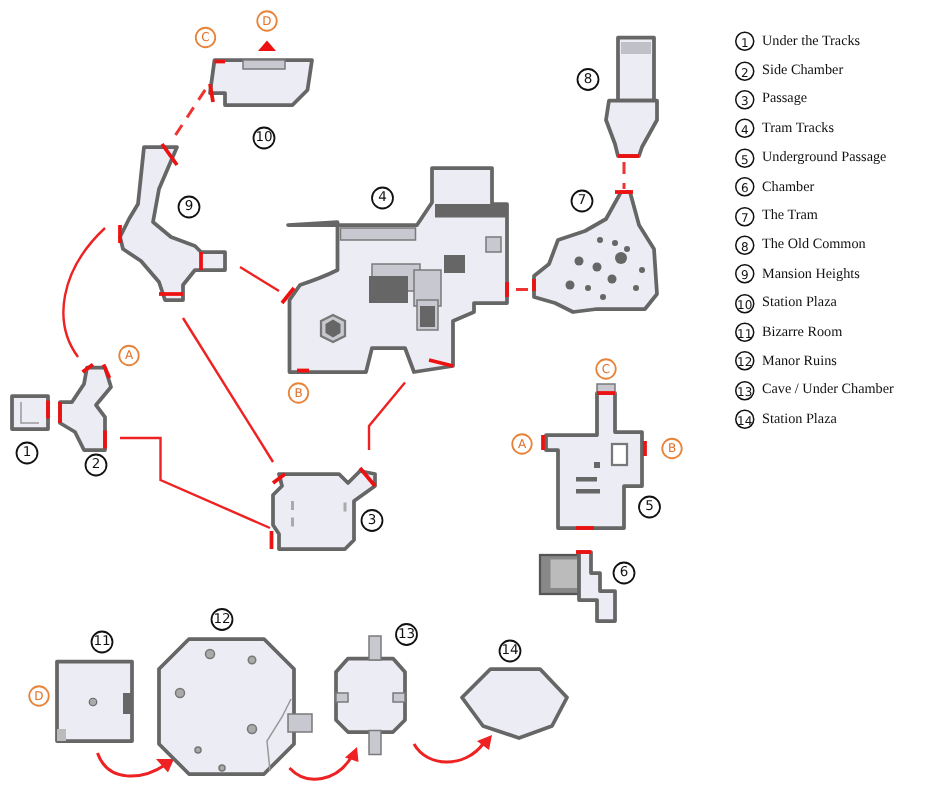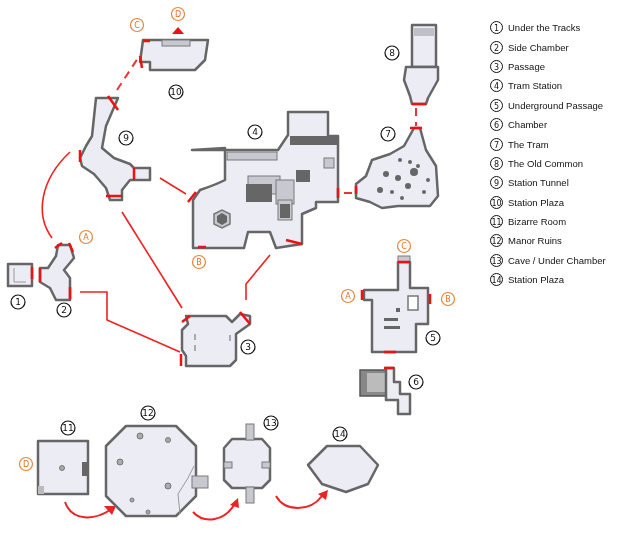--- a/index.html
+++ b/index.html
@@ -13,21 +13,21 @@
   .dash{fill:none;stroke:#ee3333;stroke-width:2;stroke-dasharray:8 6;}
   .arrow{fill:none;stroke:#ee2222;stroke-width:2;}
   .numc{fill:#ffffff;stroke:#111111;stroke-width:1.2;}
   .numt{font-family:"DejaVu Sans",sans-serif;font-size:9px;fill:#111;text-anchor:middle;dominant-baseline:central;}
   .letc{fill:#ffffff;stroke:#e8843a;stroke-width:1.2;}
   .lett{font-family:"DejaVu Sans",sans-serif;font-size:8px;fill:#e0702a;text-anchor:middle;dominant-baseline:central;}
   .rock{fill:#666666;}
   .legend{position:absolute;left:490px;top:18px;}
   .legend-item{display:flex;align-items:center;height:19.4px;}
   .legend-num{width:13px;height:13px;border:1.2px solid #111;border-radius:50%;font-size:8px;line-height:13px;text-align:center;color:#111;box-sizing:border-box;margin-right:5px;font-family:"DejaVu Sans",sans-serif;}
-  .legend-label{font-family:Liberation Sans, sans-serif;font-size:9.5px;color:#111;white-space:nowrap;text-align:center;}
+  .legend-label{font-family:Liberation Serif, serif;font-size:9.5px;color:#111;white-space:nowrap;text-align:center;}
 </style>
 </head>
 <body>
 
 <svg id="map" viewBox="0 0 621 533" xmlns="http://www.w3.org/2000/svg">
 
   <g>
     <path class="link" d="M70,152 C40,180 35,215 52,238"></path>
     <path class="link" d="M80,292 L107,292 L107,320 L180,352"></path>
     <path class="link" d="M122,212 L182,308"></path>
@@ -284,41 +284,41 @@
   <div class="legend-item">
       <span class="legend-num">2</span>
       <span class="legend-label">Side Chamber</span>
     </div>
   <div class="legend-item">
       <span class="legend-num">3</span>
       <span class="legend-label">Passage</span>
     </div>
   <div class="legend-item">
       <span class="legend-num">4</span>
-      <span class="legend-label">Tram Station</span>
+      <span class="legend-label">Tram Tracks</span>
     </div>
   <div class="legend-item">
       <span class="legend-num">5</span>
       <span class="legend-label">Underground Passage</span>
     </div>
   <div class="legend-item">
       <span class="legend-num">6</span>
       <span class="legend-label">Chamber</span>
     </div>
   <div class="legend-item">
       <span class="legend-num">7</span>
       <span class="legend-label">The Tram</span>
     </div>
   <div class="legend-item">
       <span class="legend-num">8</span>
       <span class="legend-label">The Old Common</span>
     </div>
   <div class="legend-item">
       <span class="legend-num">9</span>
-      <span class="legend-label">Station Tunnel</span>
+      <span class="legend-label">Mansion Heights</span>
     </div>
   <div class="legend-item">
       <span class="legend-num">10</span>
       <span class="legend-label">Station Plaza</span>
     </div>
   <div class="legend-item">
       <span class="legend-num">11</span>
       <span class="legend-label">Bizarre Room</span>
     </div>
   <div class="legend-item">

